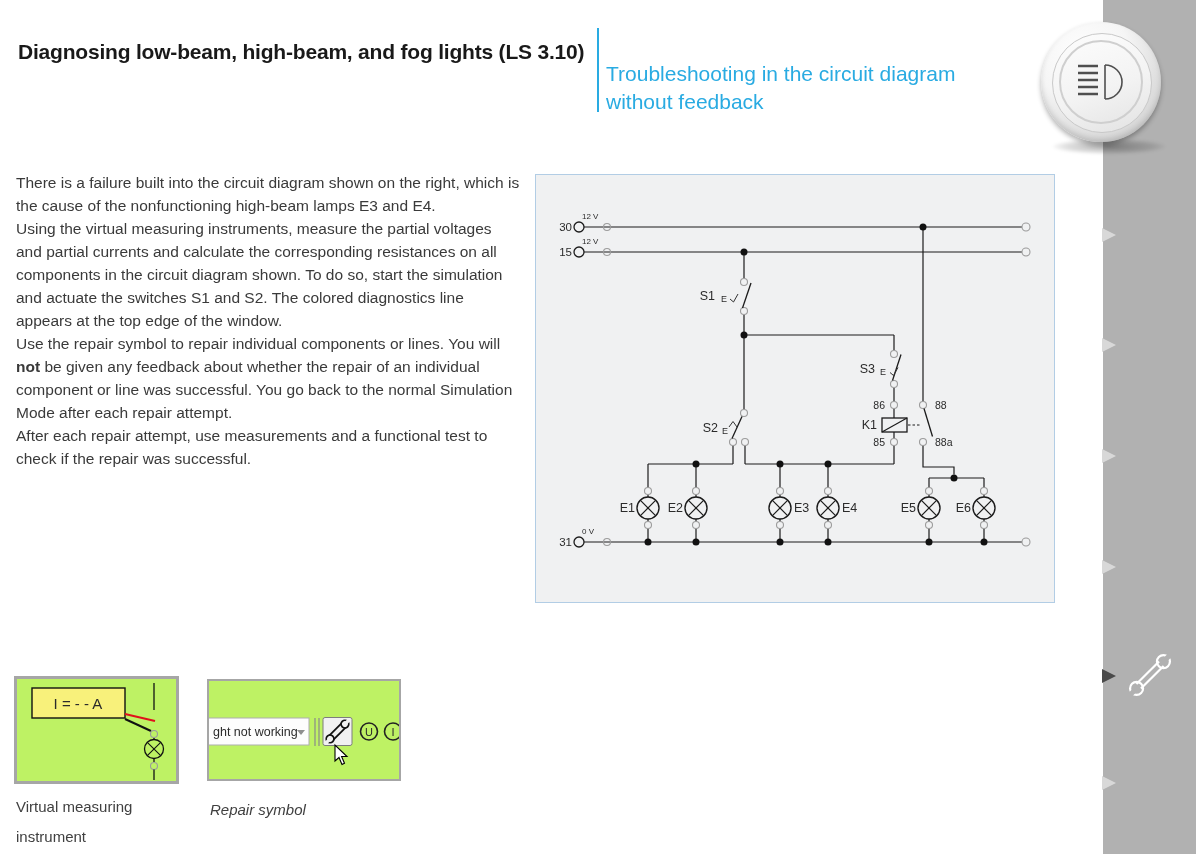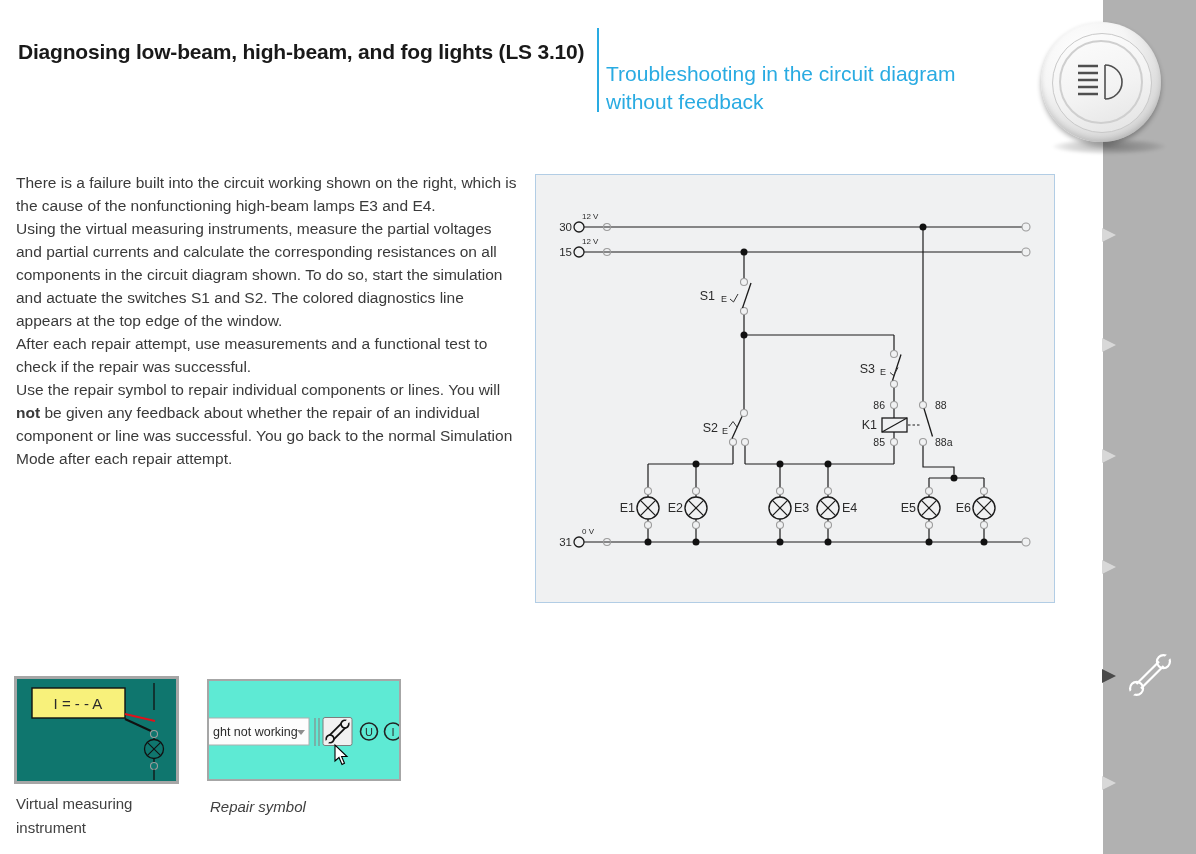--- a/index.html
+++ b/index.html
@@ -19,23 +19,23 @@
   
   .instructions{left:16px;top:171px;width:505px;font-size:15.5px;line-height:23px;color:#3a3a3a;}
   .instructions p{margin:0;}
 
   
   .circuit-panel{left:535px;top:174px;width:518px;height:427px;background:#f0f1f2;border:1px solid #b2cde5;}
   svg{display:block;}
   svg text{font-family:"Liberation Sans","DejaVu Sans",sans-serif;fill:#2b2b2b;}
 
   
-  .instrument-box{left:14px;top:676px;width:159px;height:102px;background:#0f766e;border:3px solid #a6a6a6;}
-  .repair-box{left:207px;top:679px;width:190px;height:98px;background:#5eead4;border:2px solid #a6a6a6;}
-  .legend-caption{font-size:15px;line-height:24px;color:#404040;}
+  .instrument-box{left:14px;top:676px;width:159px;height:102px;background:#bef264;border:3px solid #a6a6a6;}
+  .repair-box{left:207px;top:679px;width:190px;height:98px;background:#bef264;border:2px solid #a6a6a6;}
+  .legend-caption{font-size:15px;line-height:30px;color:#404040;}
   .cap1{left:16px;top:792px;width:150px;}
   .cap2{left:210px;top:795px;width:180px;font-style:italic;}
 
   
   .sidebar{left:1103px;top:0;width:93px;height:854px;background:#b1b1b1;}
   .tri{width:0;height:0;border-top:7px solid transparent;border-bottom:7px solid transparent;border-left:14px solid #d8d8d8;}
   .tri.dark{border-left-color:#4a4a4a;}
 
   
   .logo-shadow{left:1053px;top:139px;width:112px;height:15px;border-radius:50%;
@@ -51,24 +51,24 @@
     border:2px solid #cfcfcf;box-sizing:border-box;}
 </style>
 </head>
 <body>
 
 <div class="abs page-title">Diagnosing low-beam, high-beam, and fog lights (LS 3.10)</div>
 <div class="abs header-divider"></div>
 <div class="abs page-subtitle">Troubleshooting in the circuit diagram without feedback</div>
 
 <div class="abs instructions">
-    <p><span>There is a failure built into the circuit working shown on the right, which is the cause of the nonfunctioning high-beam lamps E3 and E4.</span></p>
+    <p><span>There is a failure built into the circuit diagram shown on the right, which is the cause of the nonfunctioning high-beam lamps E3 and E4.</span></p>
     <p><span>Using the virtual measuring instruments, measure the partial voltages and partial currents and calculate the corresponding resistances on all components in the circuit diagram shown. To do so, start the simulation and actuate the switches S1 and S2. The colored diagnostics line appears at the top edge of the window.</span></p>
+    <p><span>Use the repair symbol to repair individual components or lines. You will </span><b>not</b><span> be given any feedback about whether the repair of an individual component or line was successful. You go back to the normal Simulation Mode after each repair attempt.</span></p>
     <p><span>After each repair attempt, use measurements and a functional test to check if the repair was successful.</span></p>
-    <p><span>Use the repair symbol to repair individual components or lines. You will </span><b>not</b><span> be given any feedback about whether the repair of an individual component or line was successful. You go back to the normal Simulation Mode after each repair attempt.</span></p>
   </div>
 
 <div class="abs circuit-panel">
 <svg width="518" height="427" viewBox="0 0 518 427">
 
   <g stroke="#1b1b1b" stroke-width="1.2" fill="none">
     <path d="M48 52 H486"></path>
     <path d="M48 77 H486"></path>
     <path d="M48 367 H486"></path>
     <path d="M208 77 V103"></path>

